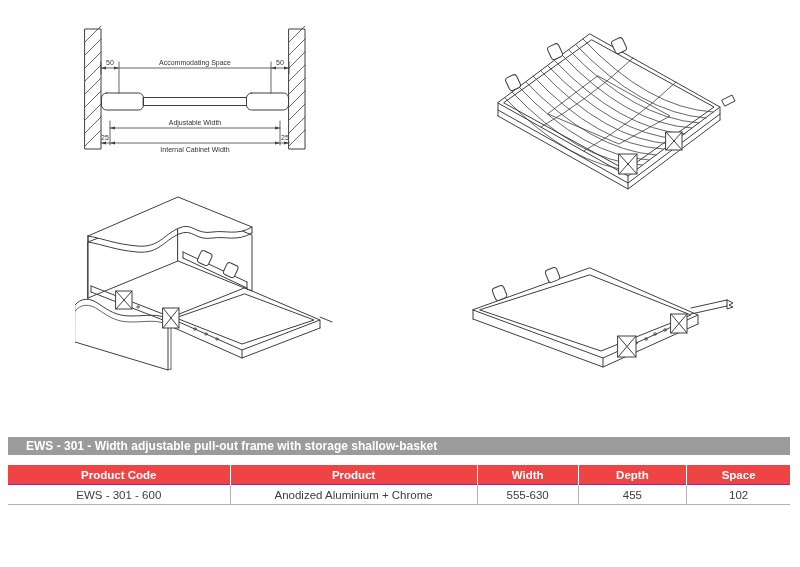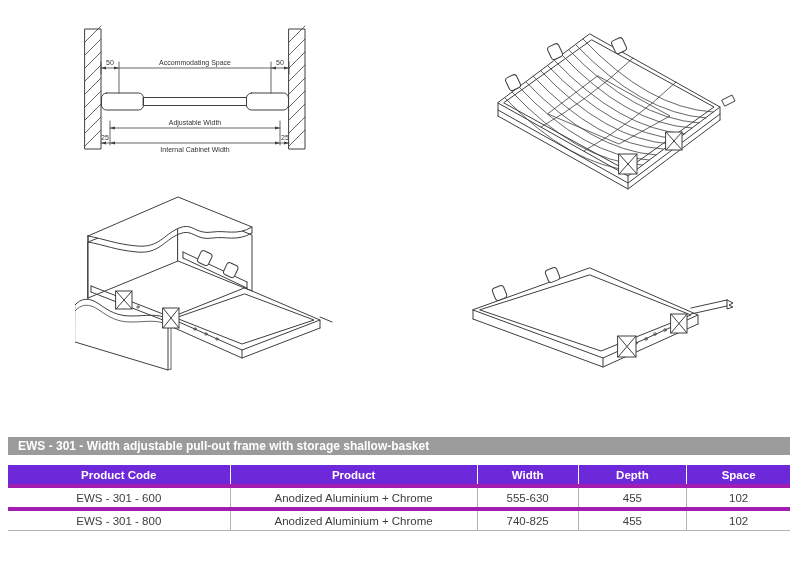--- a/index.html
+++ b/index.html
@@ -7,29 +7,29 @@
           font-family:"Liberation Sans", sans-serif;color:#3d3d3d;}
   .fig{position:absolute;}
   .fig svg{display:block;}
   .lineart{stroke:#3f3f3f;stroke-width:1;fill:none;stroke-linecap:round;stroke-linejoin:round;}
   .fillwhite{fill:#ffffff;}
   .thin{stroke-width:0.8;}
   .dimtext{font-family:"Liberation Sans",sans-serif;font-size:7px;fill:#333333;stroke:none;}
   .arrow{fill:#3f3f3f;stroke:none;}
 
   .title-bar{position:absolute;left:8px;top:437px;width:782px;height:18px;background:#9b9b9b;
-             color:#ffffff;font-size:12px;font-weight:bold;line-height:18px;padding-left:10px;
+             color:#ffffff;font-size:12px;font-weight:bold;line-height:18px;padding-left:18px;
              box-sizing:border-box;white-space:nowrap;}
 
   table.spec{position:absolute;left:8px;top:465px;width:782px;border-collapse:collapse;
              font-size:11.5px;table-layout:fixed;}
-  table.spec th{background:#6d28d9;color:#ffffff;font-weight:bold;height:19px;
+  table.spec th{background:#ef4444;color:#ffffff;font-weight:bold;height:19px;
                 border-left:1px solid #ffffff;padding:0;}
   table.spec th:first-child{border-left:none;}
-  table.spec td{height:19px;text-align:center;border-top:4px solid #a21caf;
+  table.spec td{height:19px;text-align:center;border-top:1px solid #a21caf;
                 border-left:1px solid #b3b3b3;padding:0;color:#3d3d3d;}
   table.spec td:first-child{border-left:none;}
   table.spec tbody tr:last-child td{border-bottom:1px solid #b3b3b3;}
 </style>
 </head>
 <body>
 
 <div class="canvas">
 
   <div class="fig" style="left:70px;top:24px;width:250px;height:130px;">
@@ -220,23 +220,16 @@
       </tr>
     </thead>
     <tbody>
       <tr>
         <td>EWS - 301 - 600</td>
         <td>Anodized Aluminium + Chrome</td>
         <td>555-630</td>
         <td>455</td>
         <td>102</td>
       </tr>
-      <tr>
-        <td>EWS - 301 - 800</td>
-        <td>Anodized Aluminium + Chrome</td>
-        <td>740-825</td>
-        <td>455</td>
-        <td>102</td>
-      </tr>
     </tbody>
   </table>
 
 </div>
 
 </body></html>

